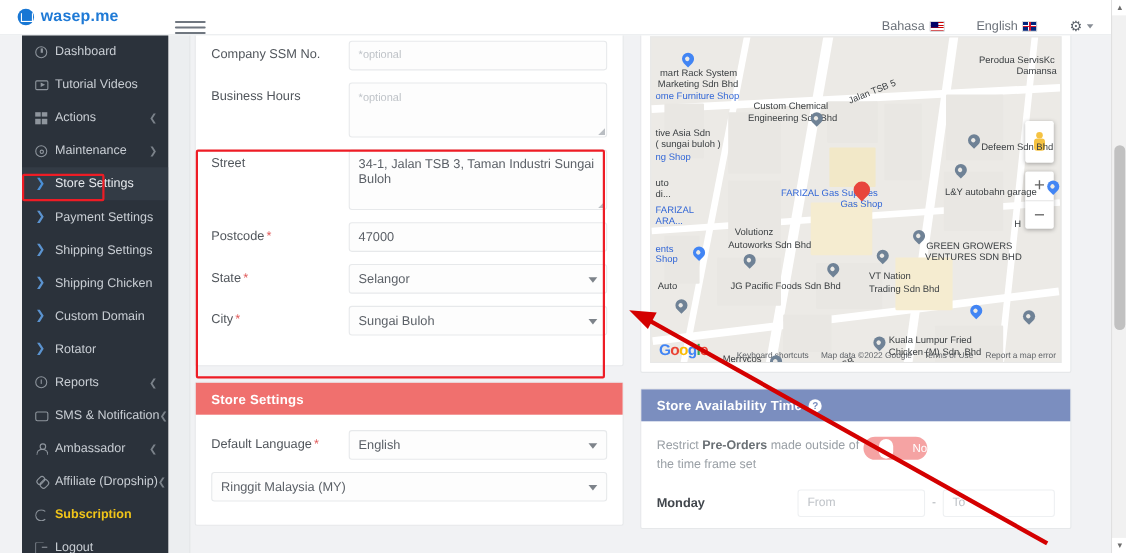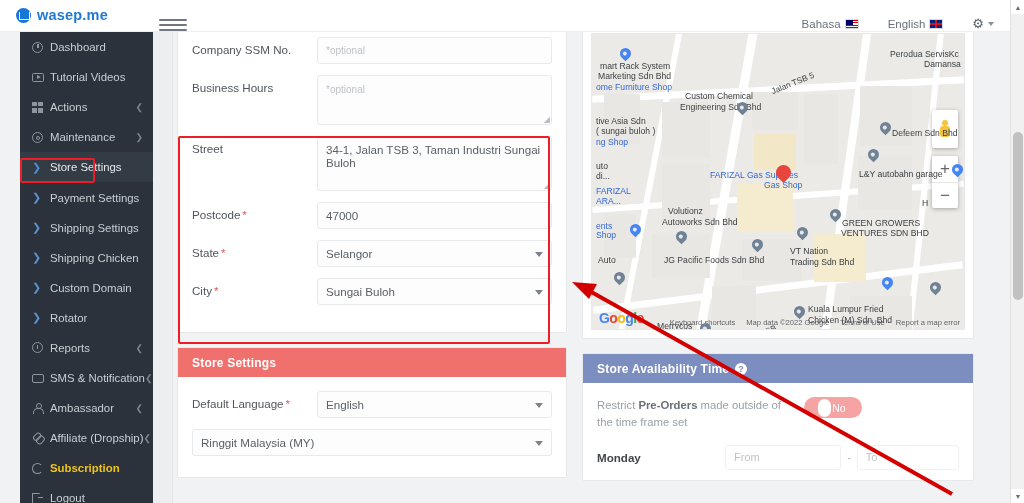--- a/index.html
+++ b/index.html
@@ -221,22 +221,22 @@
     font-size:7.6px;color:#5f6368;
   }
   .map-attr span{cursor:pointer;}
 
   
   .avail-row { display:flex; align-items:flex-start; margin-bottom:14px; }
   .avail-txt { width:188px; flex:0 0 188px; color:#9aa0a6; font-size:11.3px; line-height:1.5; }
   .avail-txt b { color:#6a7075; }
   .toggle {
     width:58px; height:21px; border-radius:11px; background:#f5a3a3;
-    position:relative; display:flex; align-items:center; justify-content:center;
-    color:#fff; font-size:10.5px; cursor:pointer;margin-left:19px;
+    position:relative; display:flex; align-items:center; justify-content:flex-end;
+    color:#fff; font-size:10.5px; cursor:pointer;
   }
   .toggle .knob { position:absolute; left:1.5px; top:1.5px; width:13px; height:18px; border-radius:9px; background:#fff; }
   .toggle span { margin-left:12px; }
   .day-row { display:flex; align-items:center; }
   .day-name { width:128px; flex:0 0 128px; font-size:11.6px; color:#41464c; font-weight:600; }
   .tinp {
     flex:1 1 auto; height:25px; border:1px solid #eef0f2; border-radius:3px;
     background:#fff; color:#bfc3c8; font-size:11px; padding:0 8px; line-height:23px;
   }
   .tdash { padding:0 6px; color:#aeb3b8; font-size:11px; }

